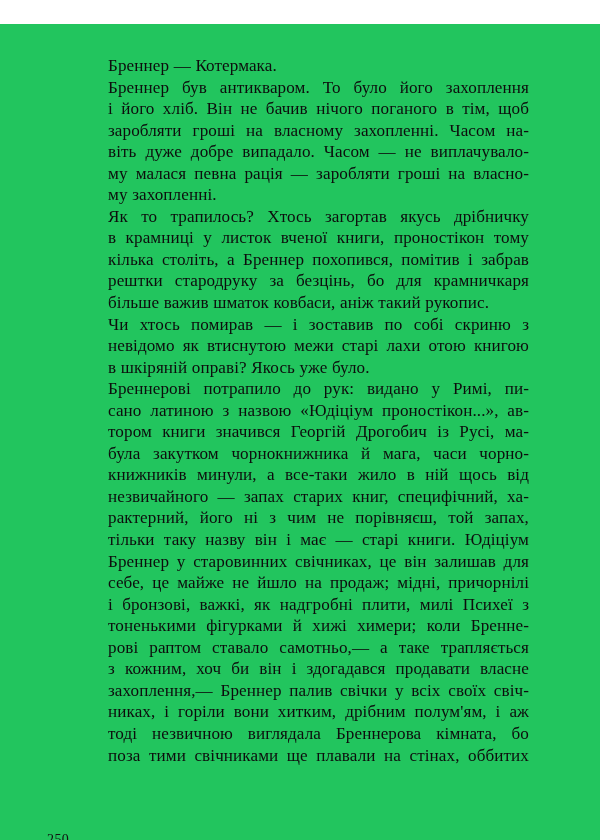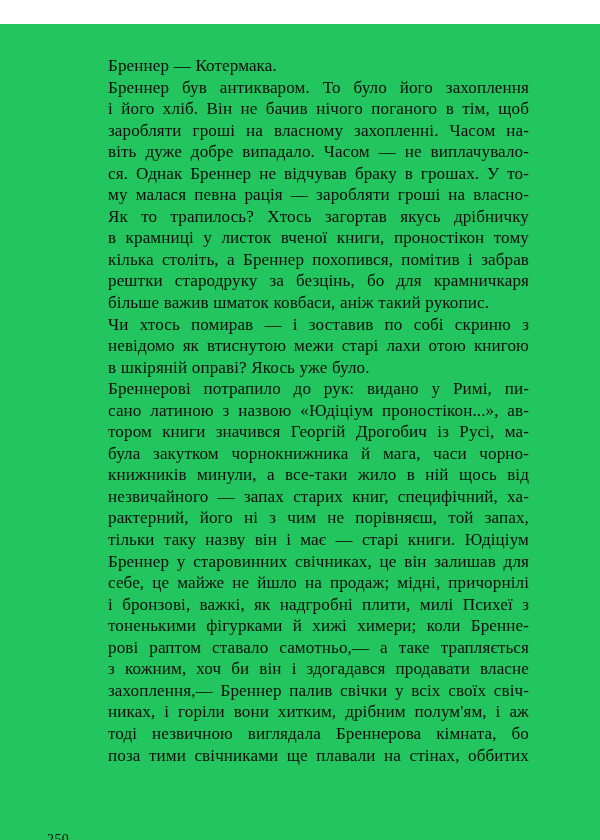--- a/index.html
+++ b/index.html
@@ -73,22 +73,22 @@
 
   <div class="textblock" id="textblock">
       <p class="para">
         <span class="ln first last">Бреннер — Котермака.</span>
       </p>
       <p class="para">
         <span class="ln first">Бреннер був антикваром. То було його захоплення</span>
         <span class="ln">і його хліб. Він не бачив нічого поганого в тім, щоб</span>
         <span class="ln">заробляти гроші на власному захопленні. Часом на-</span>
         <span class="ln">віть дуже добре випадало. Часом — не виплачувало-</span>
-        <span class="ln">ся. Однак Бреннер не відчував браку в грошах. У то-</span>
         <span class="ln">му малася певна рація — заробляти гроші на власно-</span>
+        <span class="ln last">му захопленні.</span>
       </p>
       <p class="para">
         <span class="ln first">Як то трапилось? Хтось загортав якусь дрібничку</span>
         <span class="ln">в крамниці у листок вченої книги, проностікон тому</span>
         <span class="ln">кілька століть, а Бреннер похопився, помітив і забрав</span>
         <span class="ln">рештки стародруку за безцінь, бо для крамничкаря</span>
         <span class="ln last">більше важив шматок ковбаси, аніж такий рукопис.</span>
       </p>
       <p class="para">
         <span class="ln first">Чи хтось помирав — і зоставив по собі скриню з</span>

